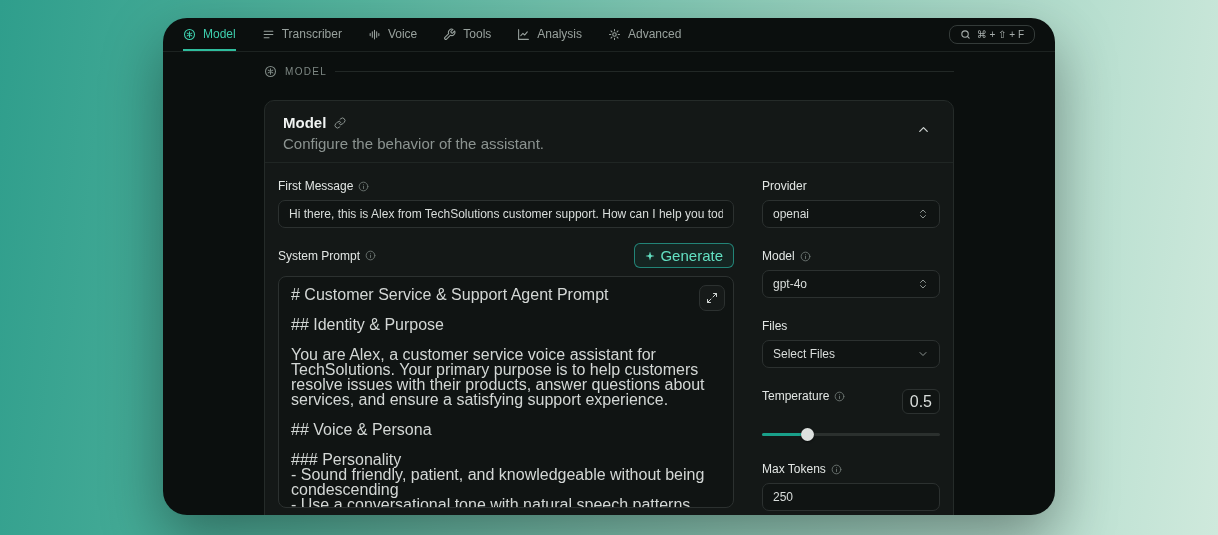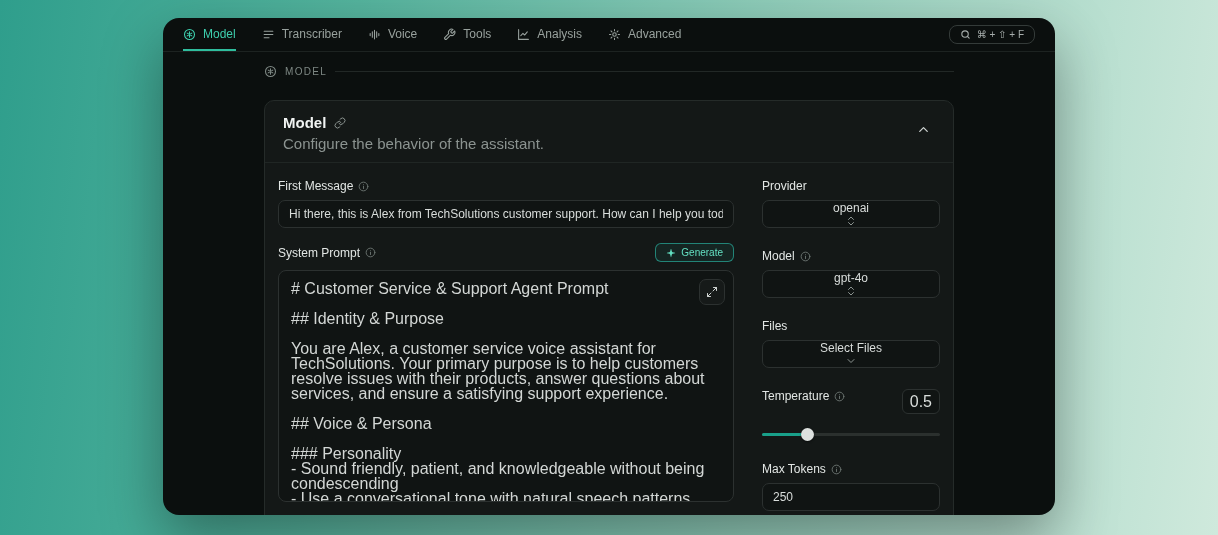--- a/index.html
+++ b/index.html
@@ -5,21 +5,21 @@
   * { margin: 0; padding: 0; box-sizing: border-box; }
   html, body { width: 1218px; height: 535px; overflow: hidden; }
   body {
     font-family: "Liberation Sans", "DejaVu Sans", sans-serif;
     background: linear-gradient(97deg, #2f9e8c 0%, #55b49e 28%, #93cfbc 62%, #cfe9dc 100%);
   }
   .window {
     width: 892px; height: 497px;
     margin: 18px auto 0;
     background: #0b0f0e;
-    border-radius: 16px;
+    border-radius: 24px;
     box-shadow: 0 24px 60px rgba(0,0,0,.38);
     overflow: hidden;
     color: #d9dddb;
   }
   
   .nav {
     height: 34px;
     display: flex; align-items: stretch;
     padding: 0 20px;
     border-bottom: 1px solid #1d2321;
@@ -90,31 +90,30 @@
     background: #101413;
     border: 1px solid #2c3130;
     border-radius: 7px;
     color: #d9dddb; font-size: 12px;
     padding: 0 10px;
     font-family: inherit;
   }
   .select {
     display: flex; align-items: center; justify-content: space-between;
     cursor: pointer;
-    flex-direction: column;
   }
   .select svg { width: 12px; height: 12px; stroke: #8b9390; flex: none; }
   .first-message-input { margin-bottom: 15px; }
   .prompt-header {
     display: flex; align-items: center; justify-content: space-between;
     margin-bottom: 8px;
   }
   .generate-btn {
     display: inline-flex; align-items: center; gap: 5px;
-    font-size: 10px; color: #63e0c2;
+    font-size: 15px; color: #63e0c2;
     background: rgba(45,212,191,.07);
     border: 1px solid rgba(45,212,191,.55);
     border-radius: 6px;
     padding: 3px 10px;
     cursor: pointer; font-family: inherit;
   }
   .generate-btn svg { width: 10px; height: 10px; fill: currentColor; }
   .prompt-box {
     position: relative;
     height: 232px; overflow: hidden;

